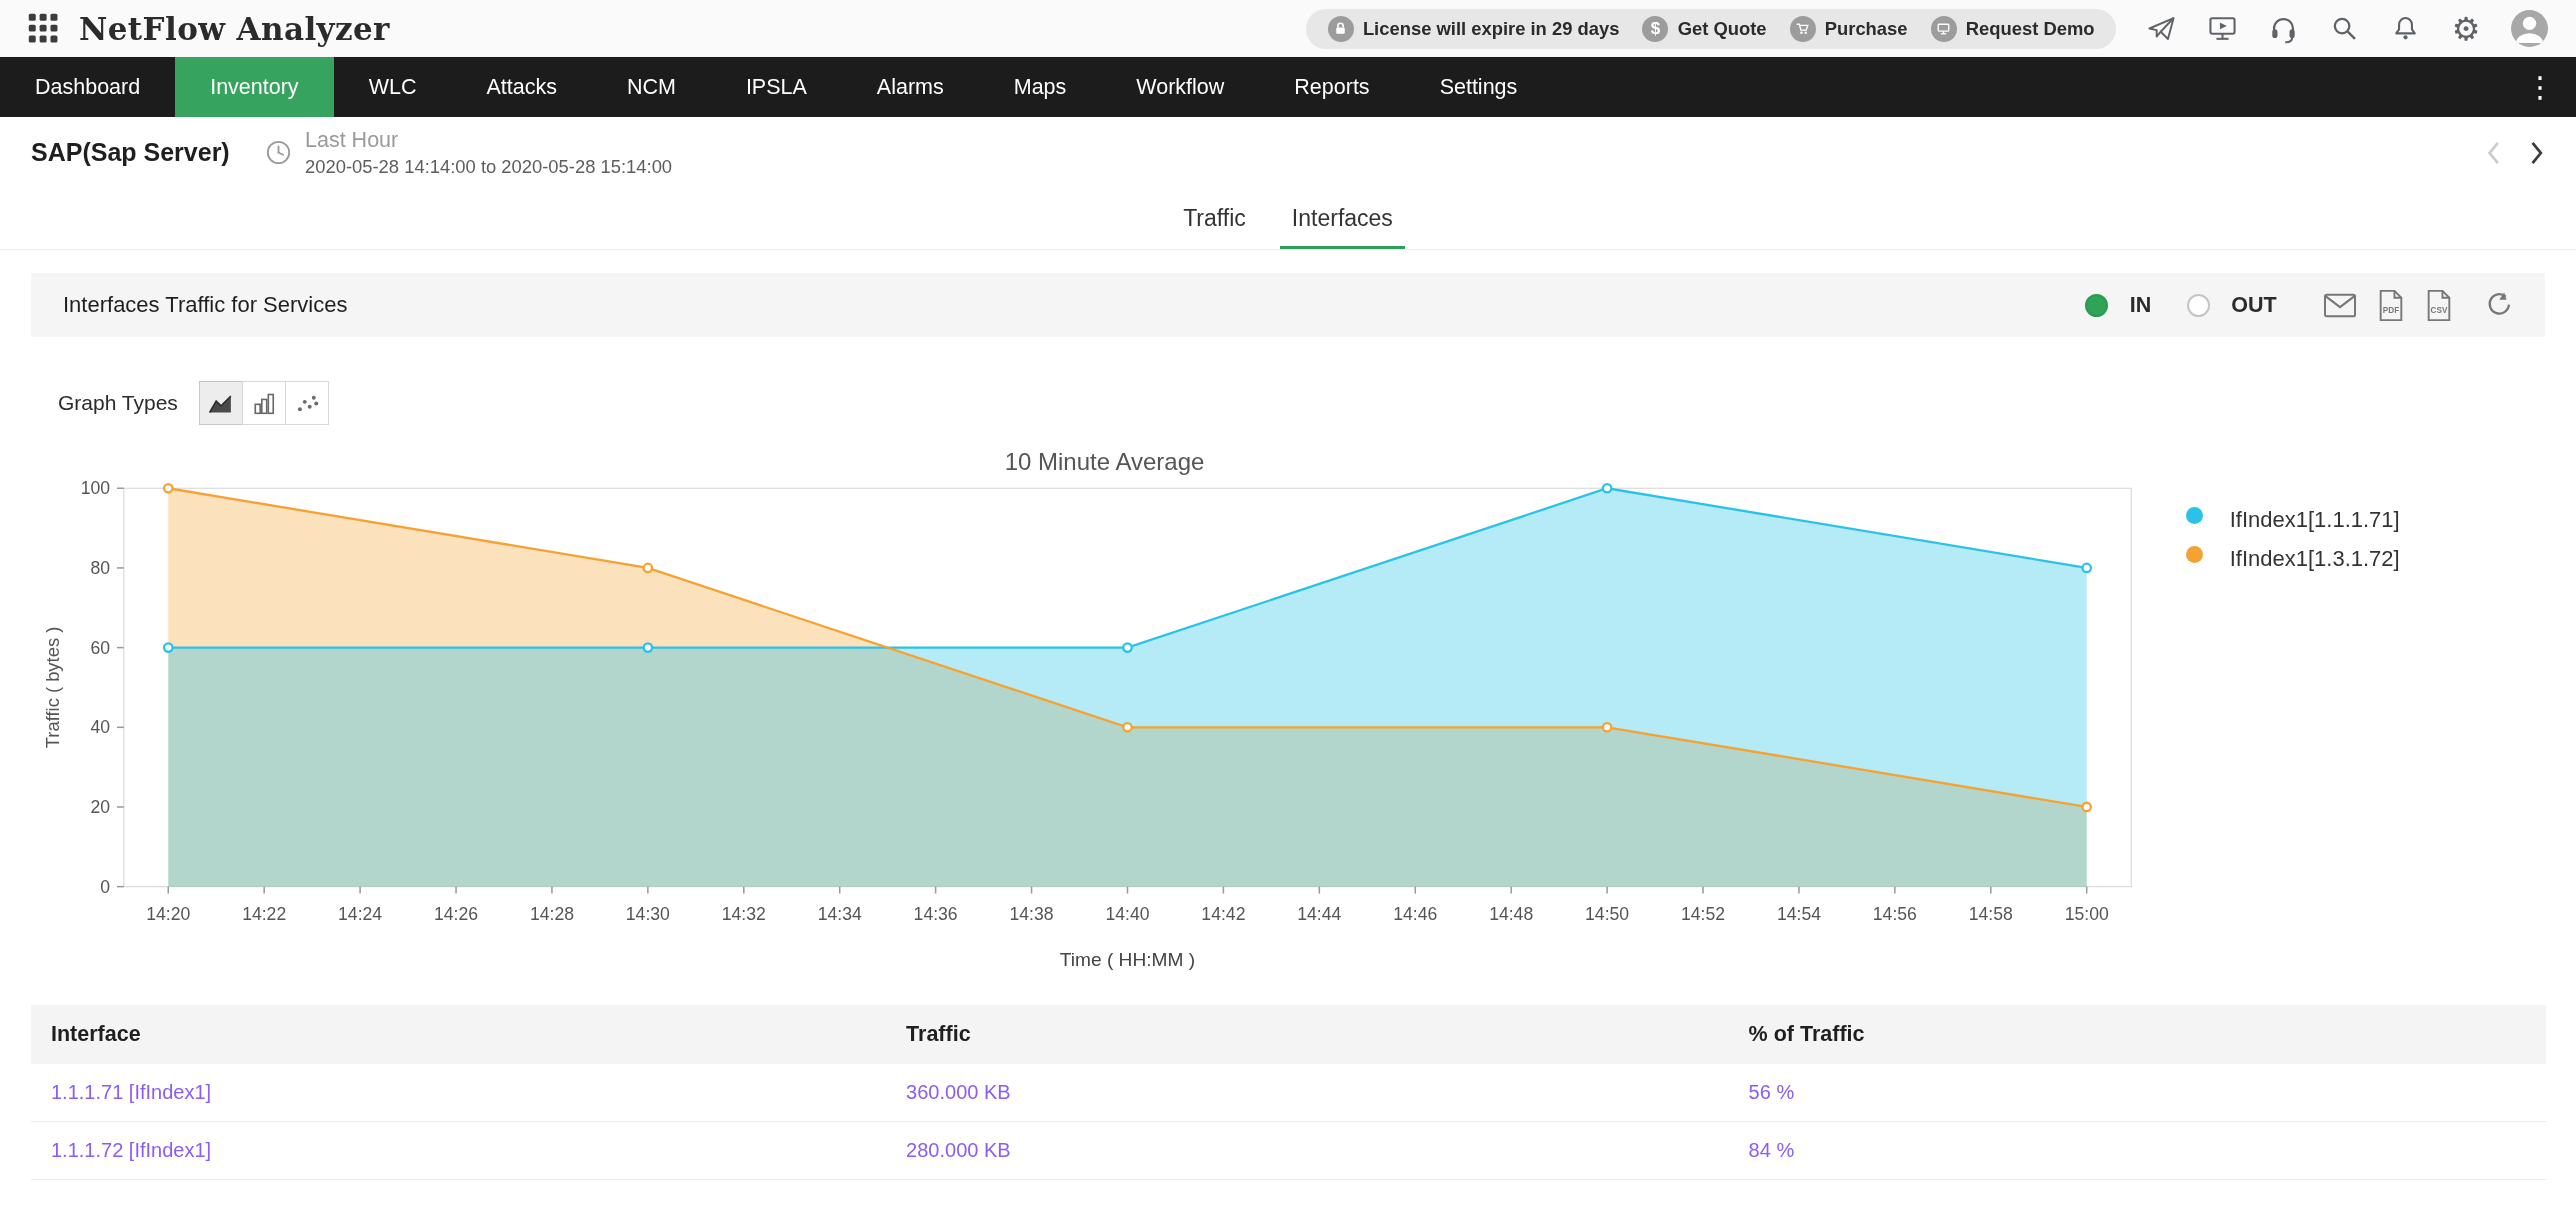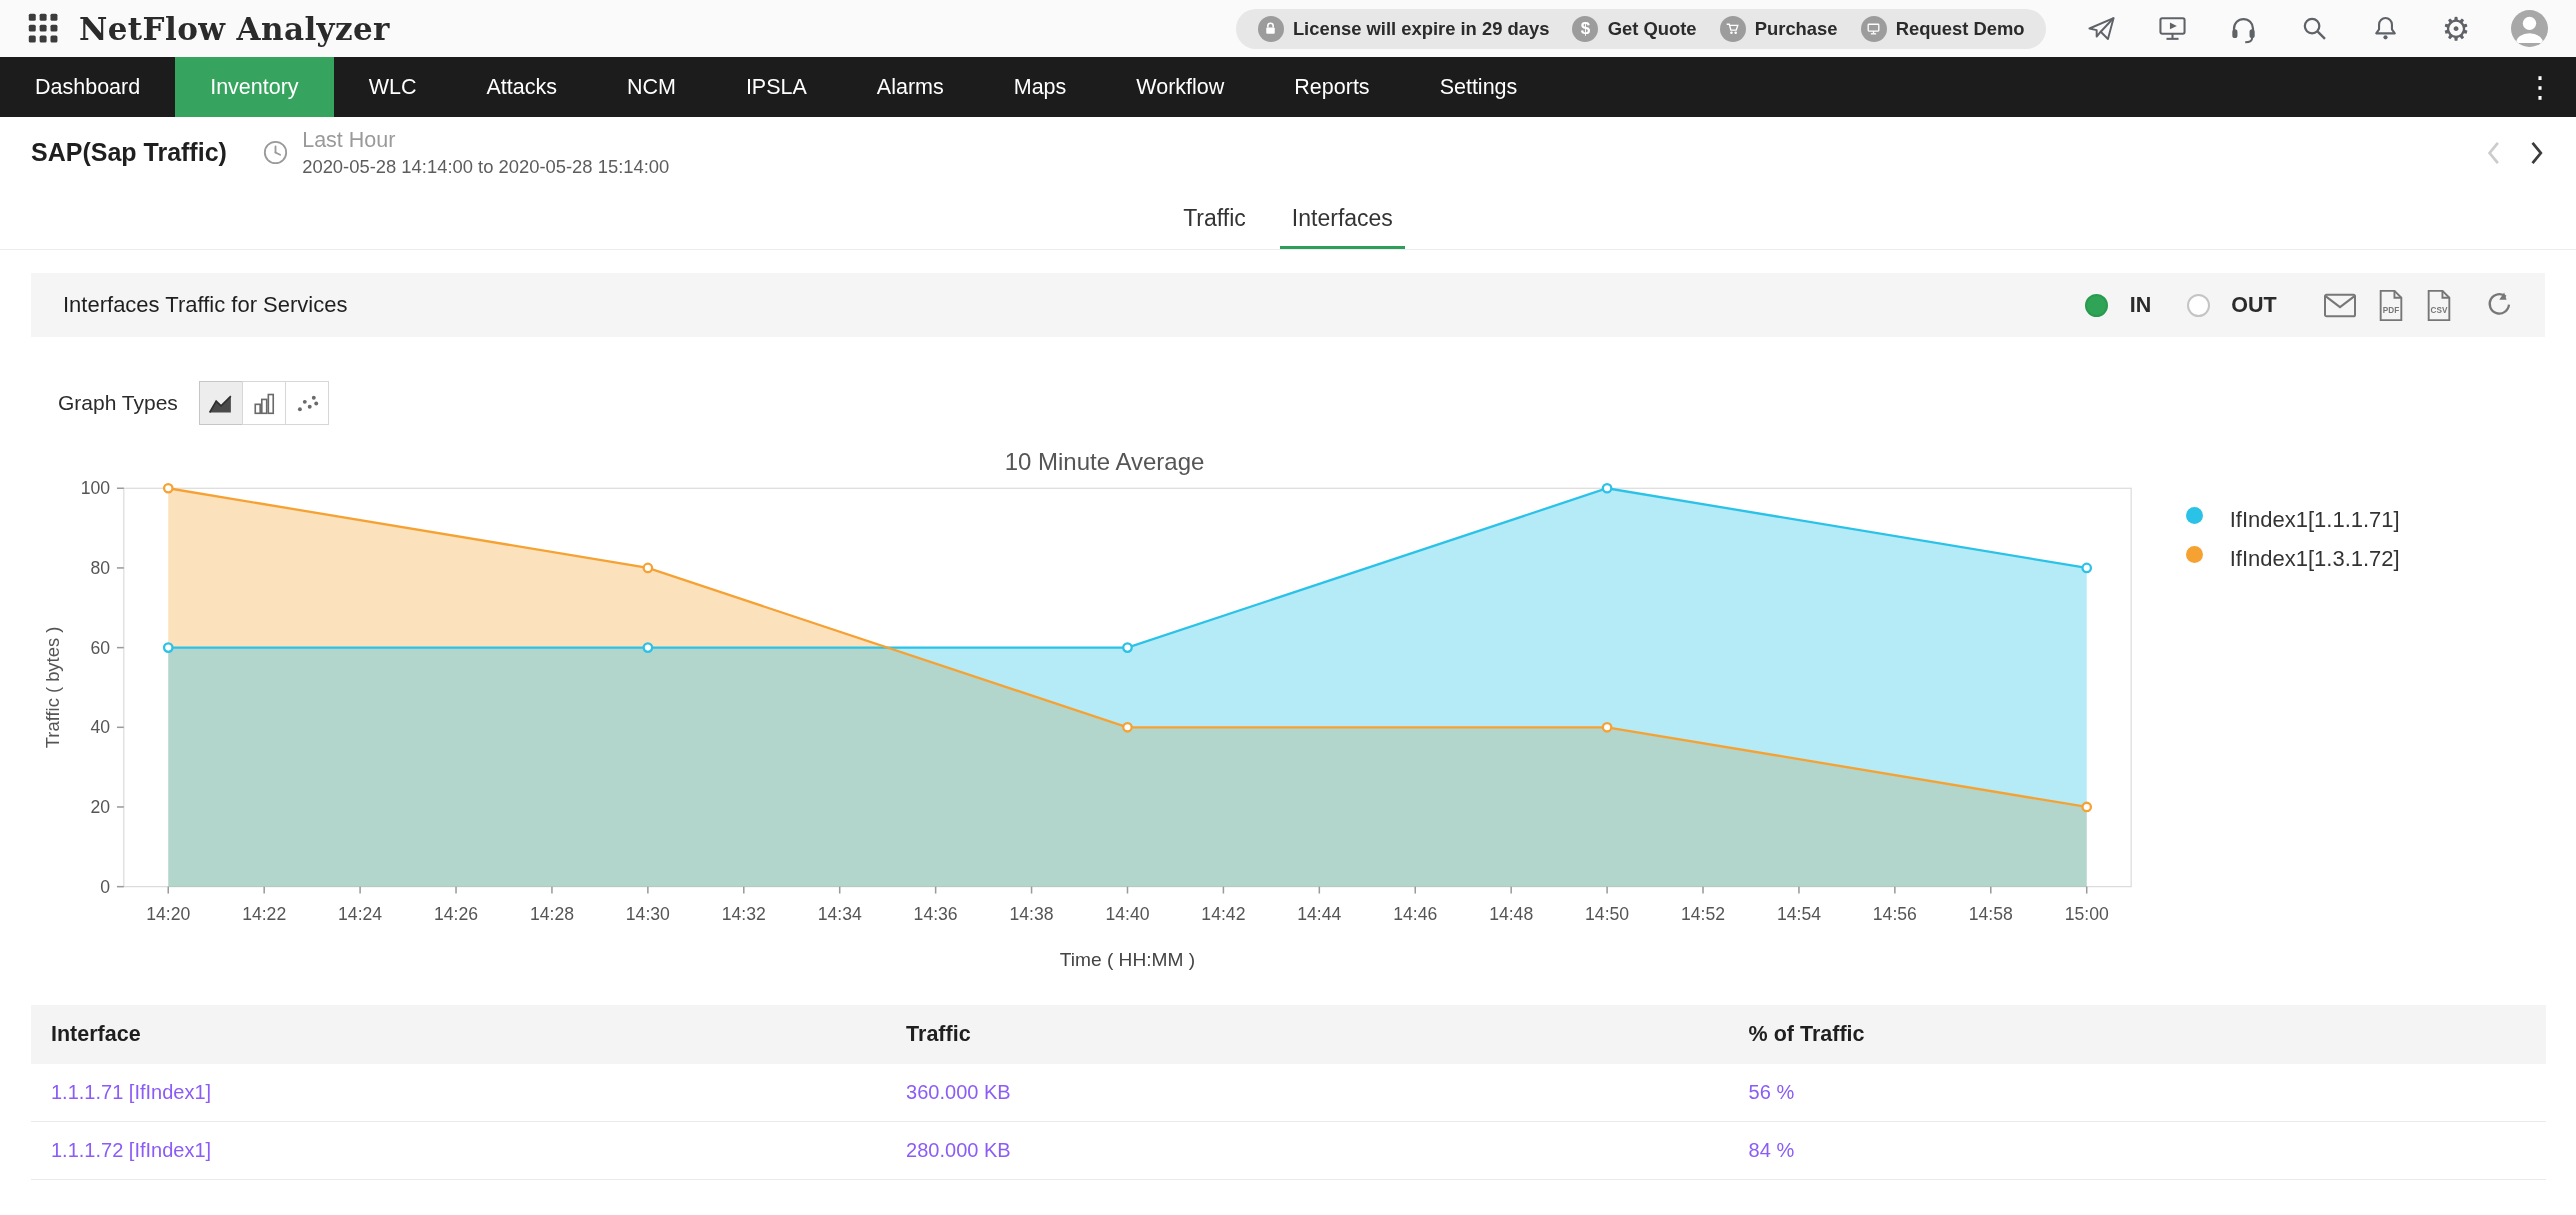--- a/index.html
+++ b/index.html
@@ -3,21 +3,21 @@
 <meta charset="utf-8">
 <style>
   * { box-sizing: border-box; margin: 0; padding: 0; }
   html,body { width:2576px; height:1215px; overflow:hidden; }
   body { font-family:"Liberation Sans", sans-serif; background:#fff; color:#222; }
 
   
   .top { height:57px; background:#fafafa; display:flex; align-items:center; padding:0 28px; }
   .grid-icon { width:31px; height:31px; display:inline-flex; cursor:pointer; }
   .app-title { font-family:"DejaVu Serif", serif; font-size:31px; font-weight:600; color:#2b2b2b; margin-left:20px; letter-spacing:0.4px; }
-  .top-right { margin-left:auto; display:flex; align-items:center; gap:39px; }
+  .top-right { margin-left:auto; display:flex; align-items:center; gap:29px; }
   .pill { display:flex; align-items:center; background:#e7e7e7; border-radius:766px; padding:7px 21.5px; gap:23px; }
   .pill-seg { display:flex; align-items:center; gap:9.2px; font-size:18.4px; font-weight:bold; color:#2b2b2b; cursor:pointer; white-space:nowrap; }
   .circ { width:26px; height:26px; border-radius:50%; background:#9c9c9c; display:inline-flex; align-items:center; justify-content:center; color:#fff; flex:none; }
   .ticon { width:32px; height:32px; display:inline-flex; align-items:center; justify-content:center; color:#5f6368; cursor:pointer; }
   .avatar { width:37px; height:37px; border-radius:50%; background:#a8a8a8; display:inline-flex; align-items:center; justify-content:center; overflow:hidden; cursor:pointer; }
 
   
   .nav { height:60px; background:#1c1c1c; display:flex; align-items:stretch; }
   .nav-item { color:#fff; font-size:21.5px; display:flex; align-items:center; padding:12px 35px; cursor:pointer; white-space:nowrap; }
   .nav-item.active { background:#36a45e; }
@@ -181,21 +181,21 @@
   <span class="nav-item">IPSLA</span>
   <span class="nav-item">Alarms</span>
   <span class="nav-item">Maps</span>
   <span class="nav-item">Workflow</span>
   <span class="nav-item">Reports</span>
   <span class="nav-item">Settings</span>
   <span class="nav-kebab">⋮</span>
 </div>
 
 <div class="crumb">
-  <span class="crumb-title">SAP(Sap Traffic)</span>
+  <span class="crumb-title">SAP(Sap Server)</span>
   <span class="clock-icon">
     <svg viewBox="0 0 38 38" width="29" height="29">
         <circle cx="19" cy="19" r="14" fill="none" stroke="#9a9a9a" stroke-width="2.4"></circle>
         <line x1="19" y1="11" x2="19" y2="19" stroke="#9a9a9a" stroke-width="2.4" stroke-linecap="round"></line>
         <line x1="19" y1="19" x2="25" y2="22" stroke="#9a9a9a" stroke-width="2.4" stroke-linecap="round"></line>
       </svg>
   </span>
   <span class="period">
     <div class="period-label">Last Hour</div>
     <div class="period-range">2020-05-28 14:14:00 to 2020-05-28 15:14:00</div>

